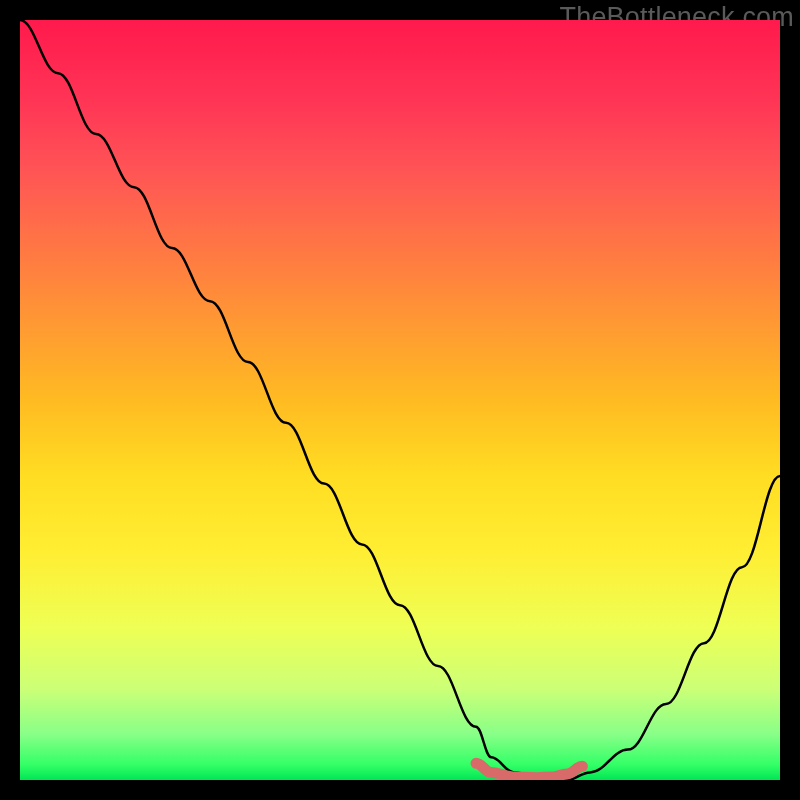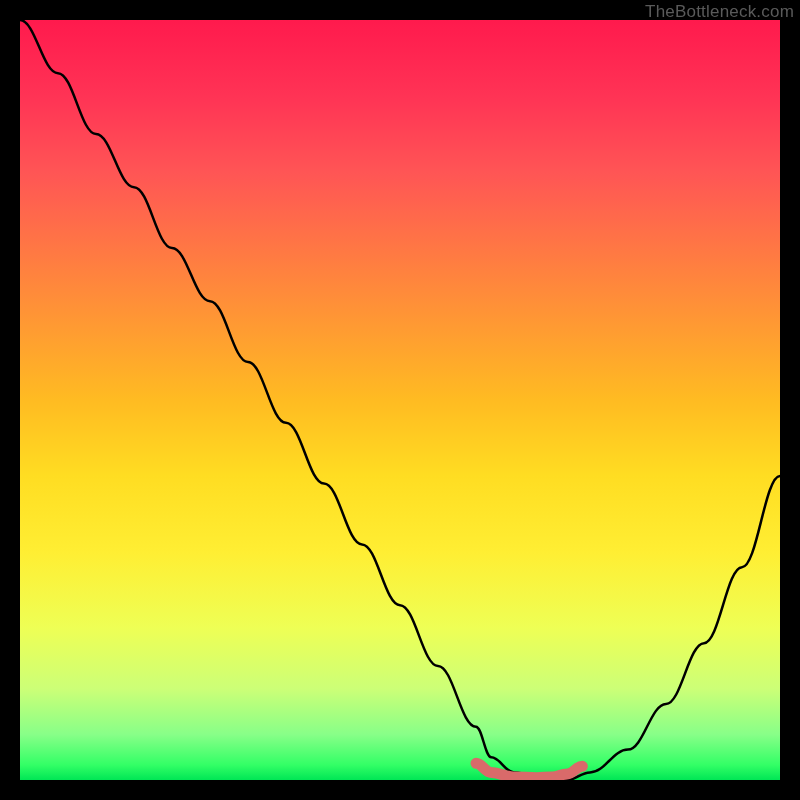--- a/index.html
+++ b/index.html
@@ -30,21 +30,21 @@
       #88ff88 94%,
       #33ff66 98%,
       #00e655 100%
     );
   }
   .watermark {
     position: absolute;
     top: 2px;
     right: 6px;
     font-family: Arial, Helvetica, sans-serif;
-    font-size: 17px;
+    font-size: 27px;
     color: #5a5a5a;
     font-weight: 500;
     letter-spacing: 0.2px;
   }
   .curve-svg {
     position: absolute;
     left: 0;
     top: 0;
     width: 760px;
     height: 760px;

